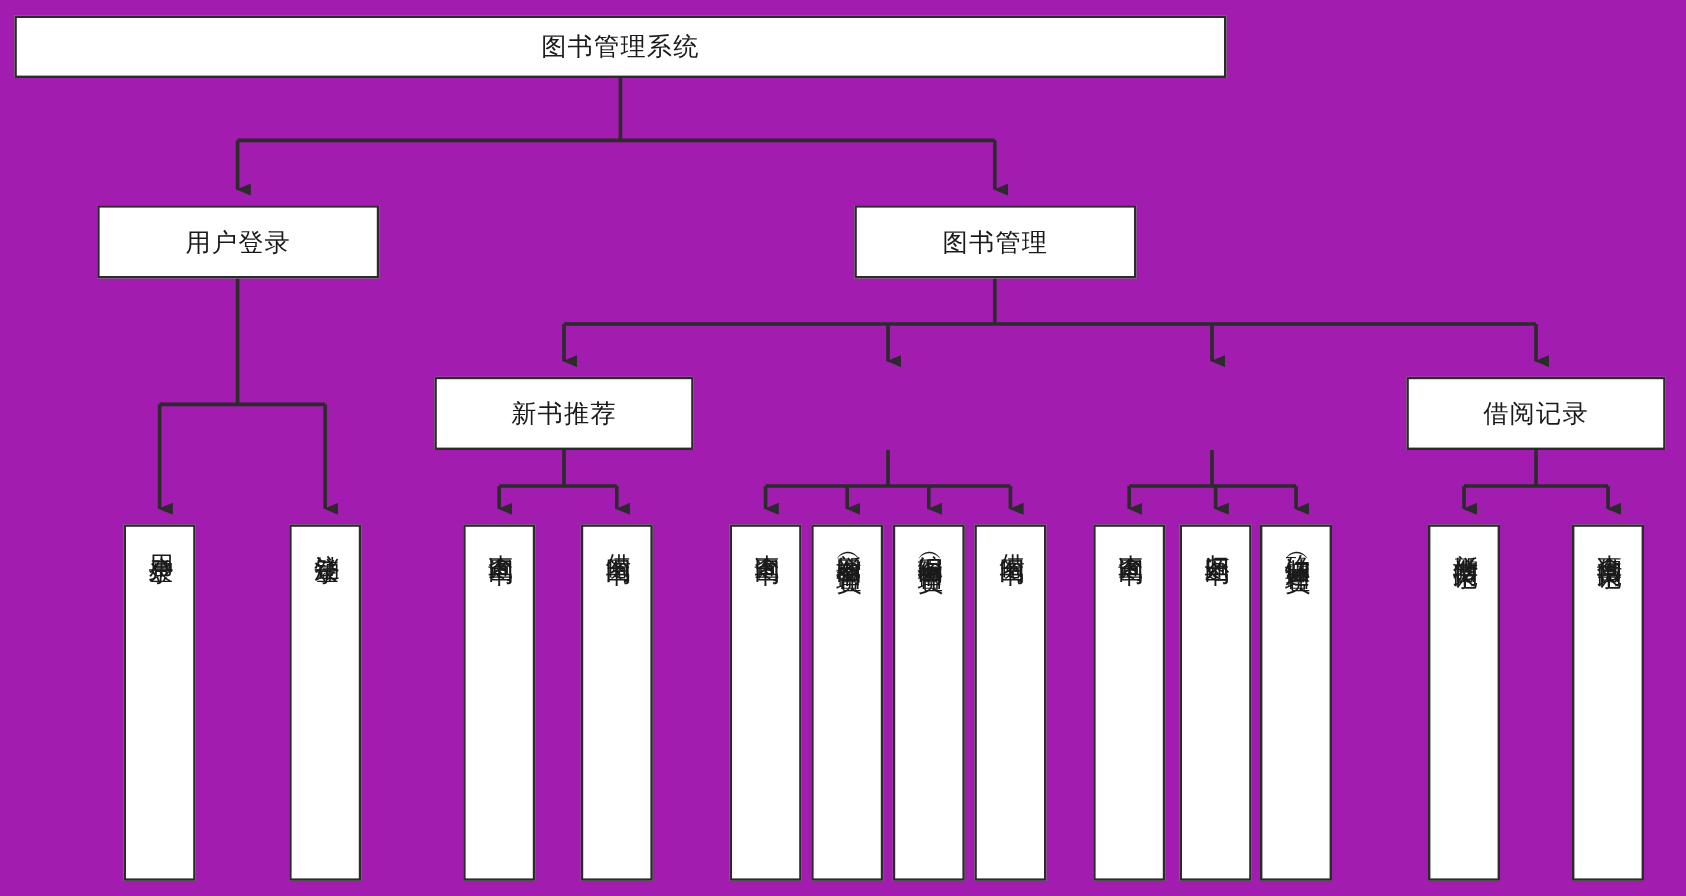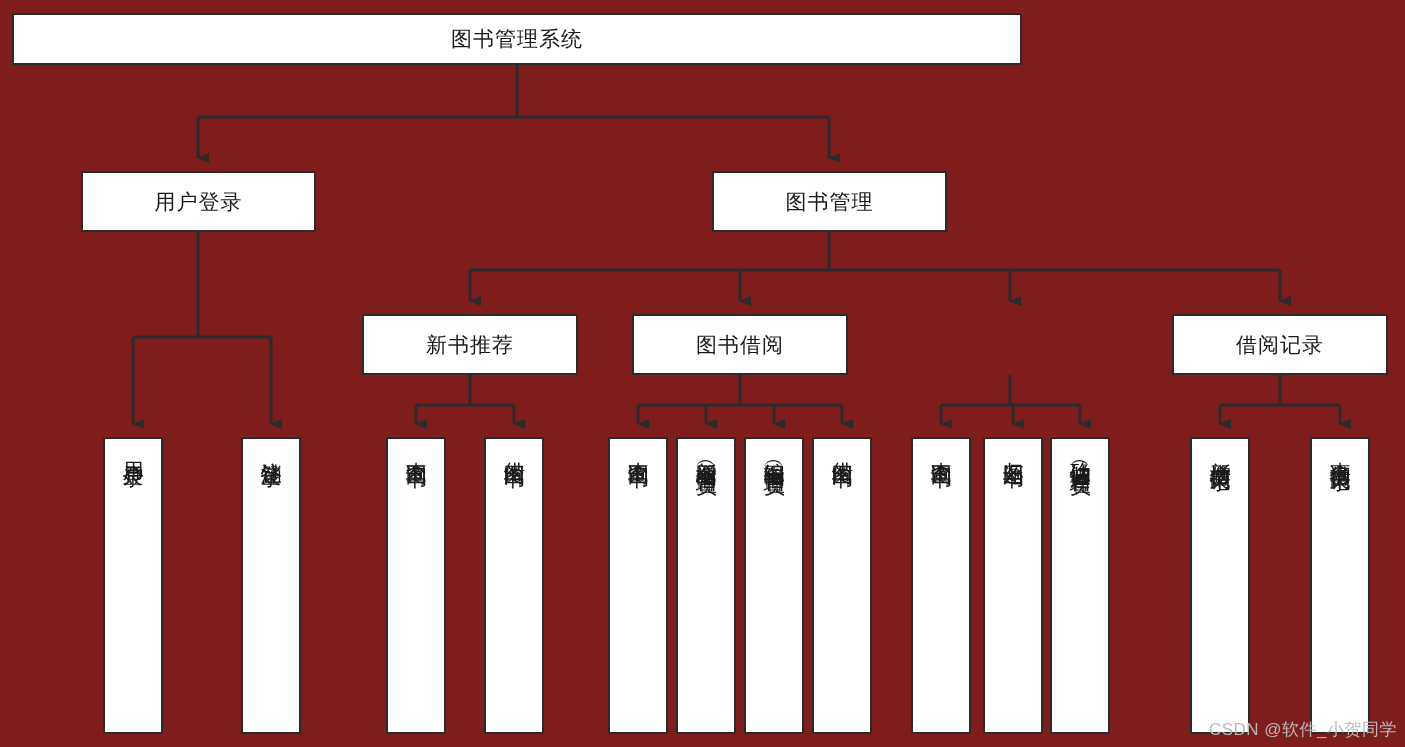--- a/index.html
+++ b/index.html
@@ -4,21 +4,21 @@
 <style>
   html, body {
     margin: 0;
     padding: 0;
     background: #ffffff;
   }
   #canvas {
     position: relative;
     width: 1405px;
     height: 747px;
-    background: #7f1d1d;
+    background: #a21caf;
     font-family: "Liberation Sans", "DejaVu Sans", sans-serif;
     overflow: hidden;
   }
   #wires {
     position: absolute;
     left: 0;
     top: 0;
     width: 1405px;
     height: 747px;
     pointer-events: none;
@@ -137,23 +137,20 @@
   <div class="node horiz" id="n-l2-0" style="left: 81px; top: 171px; width: 235px; height: 61px;">
       <span>用户登录</span>
     </div>
   <div class="node horiz" id="n-l3-0" style="left: 362px; top: 314px; width: 216px; height: 61px;">
       <span>新书推荐</span>
     </div>
 
   <div class="node horiz" id="n-l2-1" style="left: 712px; top: 171px; width: 235px; height: 61px;">
       <span>图书管理</span>
     </div>
-  <div class="node horiz" id="n-l3-1" style="left: 632px; top: 314px; width: 216px; height: 61px;">
-      <span>图书借阅</span>
-    </div>
   <div class="node horiz" id="n-l3-3" style="left: 1172px; top: 314px; width: 216px; height: 61px;">
       <span>借阅记录</span>
     </div>
 
   <div class="node vert" id="n-lf-0" style="left: 103px; top: 437px; width: 60px; height: 297px;">
       <span class="vtext">用户登录</span>
     </div>
   <div class="node vert" id="n-lf-1" style="left: 241px; top: 437px; width: 60px; height: 297px;">
       <span class="vtext">注销登录</span>
     </div>
@@ -184,15 +181,14 @@
   <div class="node vert" id="n-lf-10" style="left: 1050px; top: 437px; width: 60px; height: 297px;">
       <span class="vtext">确认归还（管理员）</span>
     </div>
   <div class="node vert" id="n-lf-11" style="left: 1190px; top: 437px; width: 60px; height: 297px;">
       <span class="vtext">新增借阅记录</span>
     </div>
   <div class="node vert" id="n-lf-12" style="left: 1310px; top: 437px; width: 60px; height: 297px;">
       <span class="vtext">查询借阅记录</span>
     </div>
 
-  <div class="watermark">CSDN @软件_小贺同学</div>
 
 </div>
 
 </body></html>

